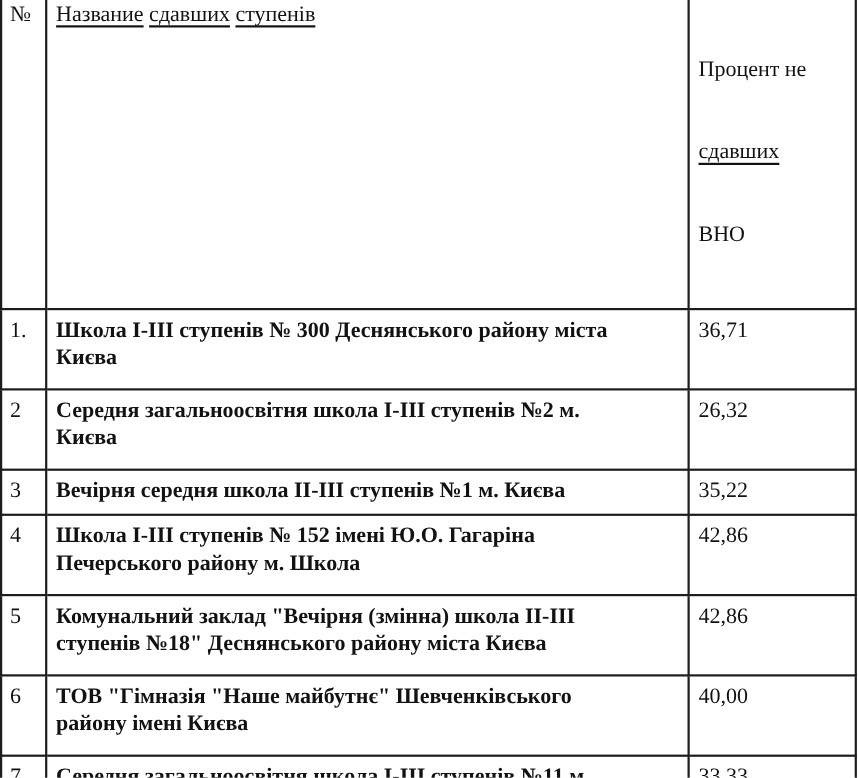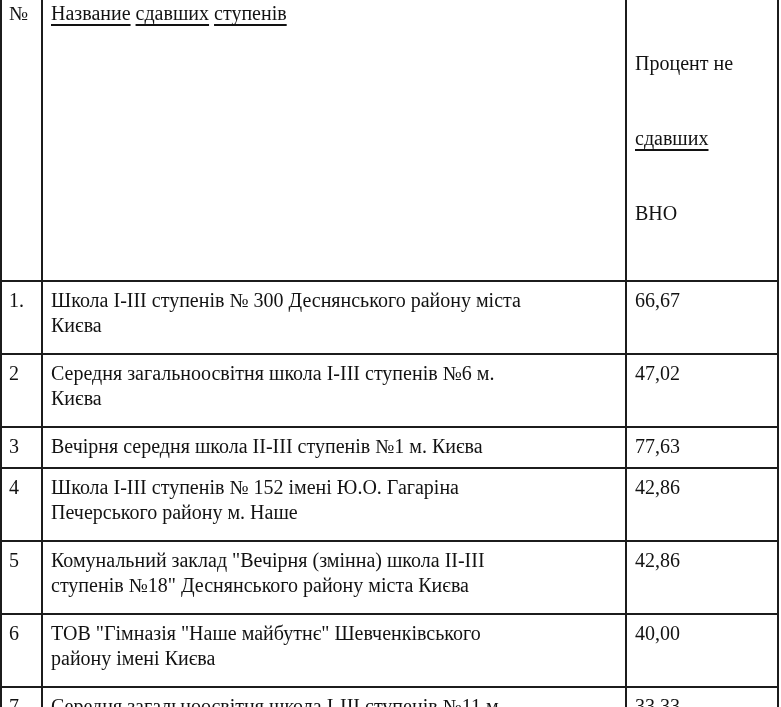--- a/index.html
+++ b/index.html
@@ -41,21 +41,21 @@
   }
   thead tr { height: 95px; }
   tbody tr.two { height: 73px; }
   tbody tr.one { height: 41px; }
   tbody tr:last-child td { border-bottom: 6px solid #0d0d0d; }
 
   td.num { padding-left: 7px; padding-right: 2px; }
   td.pct { white-space: pre-wrap; }
 
   .blk { display: block; }
-  .ln  { display: block; white-space: nowrap; }
+  .ln  { display: block; white-space: nowrap; font-weight: bold; }
 
   
   .sq {
     text-decoration-line: underline;
     text-decoration-style: wavy;
     text-decoration-color: #c43b3b;
     text-decoration-thickness: 1px;
     text-underline-offset: 4px;
     text-decoration: underline;
   }
@@ -81,42 +81,42 @@
         </td>
       </tr>
     </thead>
     <tbody id="rows">
         <tr class="two">
           <td class="num">1.</td>
           <td class="name">
             <span class="ln">Школа І-ІІІ ступенів № 300 Деснянського району міста</span>
             <span class="ln">Києва</span>
           </td>
-          <td class="pct">66,67</td>
+          <td class="pct">36,71</td>
         </tr>
         <tr class="two">
           <td class="num">2</td>
           <td class="name">
-            <span class="ln">Середня загальноосвітня школа І-ІІІ ступенів №6 м.</span>
+            <span class="ln">Середня загальноосвітня школа І-ІІІ ступенів №2 м.</span>
             <span class="ln">Києва</span>
           </td>
-          <td class="pct">47,02</td>
+          <td class="pct">26,32</td>
         </tr>
         <tr class="one">
           <td class="num">3</td>
           <td class="name">
             <span class="ln">Вечірня середня школа ІІ-ІІІ ступенів №1 м. Києва</span>
           </td>
-          <td class="pct">77,63</td>
+          <td class="pct">35,22</td>
         </tr>
         <tr class="two">
           <td class="num">4</td>
           <td class="name">
             <span class="ln">Школа І-ІІІ ступенів № 152 імені Ю.О. Гагаріна</span>
-            <span class="ln">Печерського району м. Наше</span>
+            <span class="ln">Печерського району м. Школа</span>
           </td>
           <td class="pct">42,86</td>
         </tr>
         <tr class="two">
           <td class="num">5</td>
           <td class="name">
             <span class="ln">Комунальний заклад "Вечірня (змінна) школа ІІ-ІІІ</span>
             <span class="ln">ступенів №18" Деснянського району міста Києва</span>
           </td>
           <td class="pct">42,86</td>

